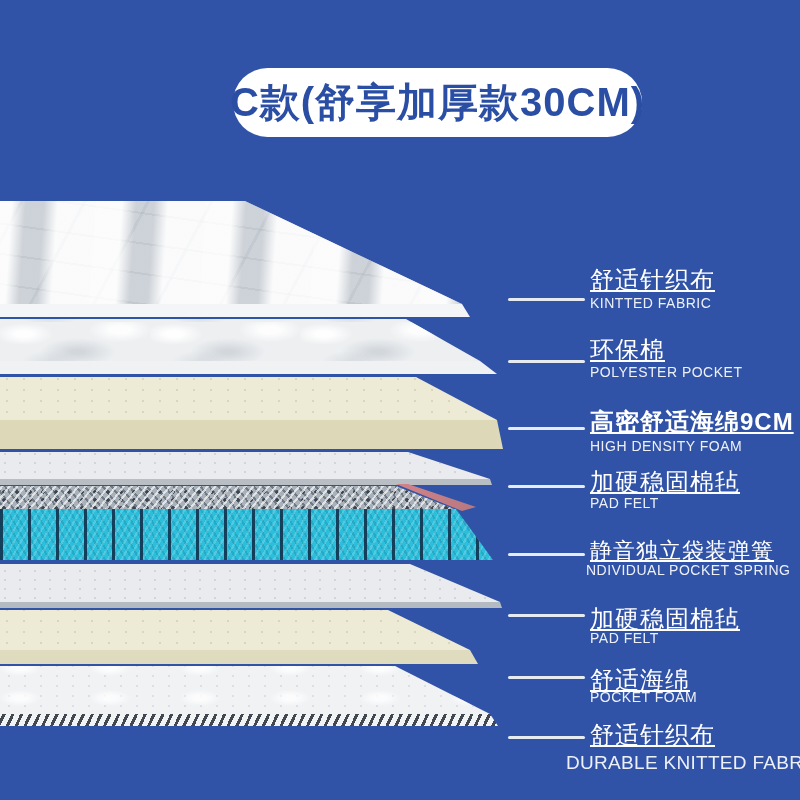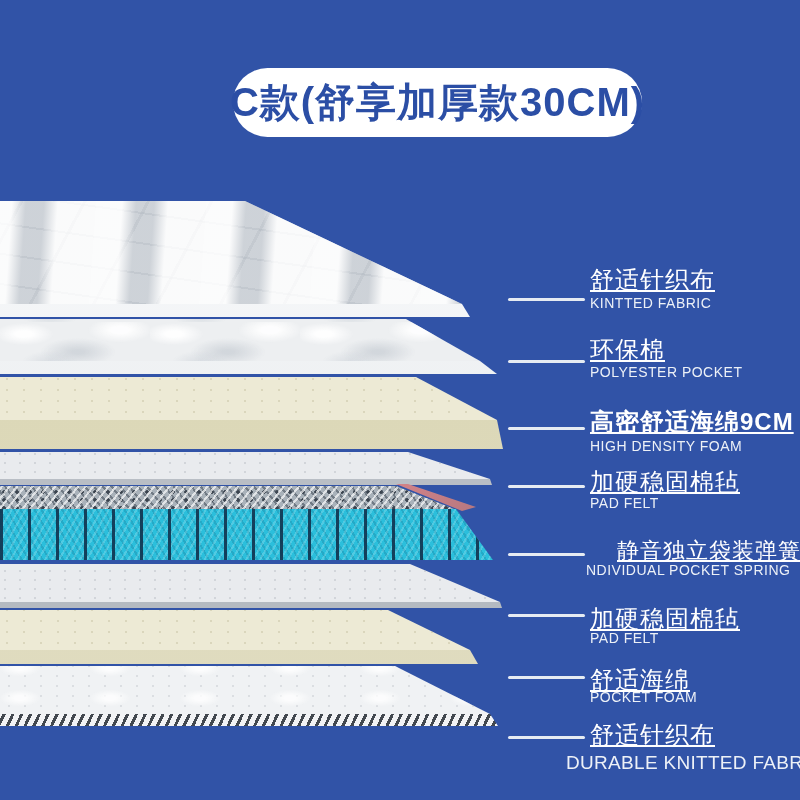--- a/index.html
+++ b/index.html
@@ -123,21 +123,21 @@
     background:repeating-linear-gradient(115deg,#42484F 0 3px,#F2F3F5 3px 8px);
   }
 
   
   .lead{left:508px;width:77px;height:3px;background:#E6EBF2;border-radius:2px;}
 
   
   .lab-zh{color:#FFFFFF;font-size:24px;letter-spacing:1px;white-space:nowrap;text-decoration:underline;}
   .lab-en{color:#EDF1F7;font-size:14px;letter-spacing:.5px;white-space:nowrap;}
   .lab-zh.bold{font-weight:bold;}
-  .lab-zh.small{font-size:22px;margin-left:27px;}
+  .lab-zh.small{font-size:22px;}
   .lab-en.big{font-size:19px;letter-spacing:.3px;}
 </style>
 </head>
 <body>
 
 <div class="abs title-pill">
   <span>C款(舒享加厚款30CM)</span>
 </div>
 
 <div>

